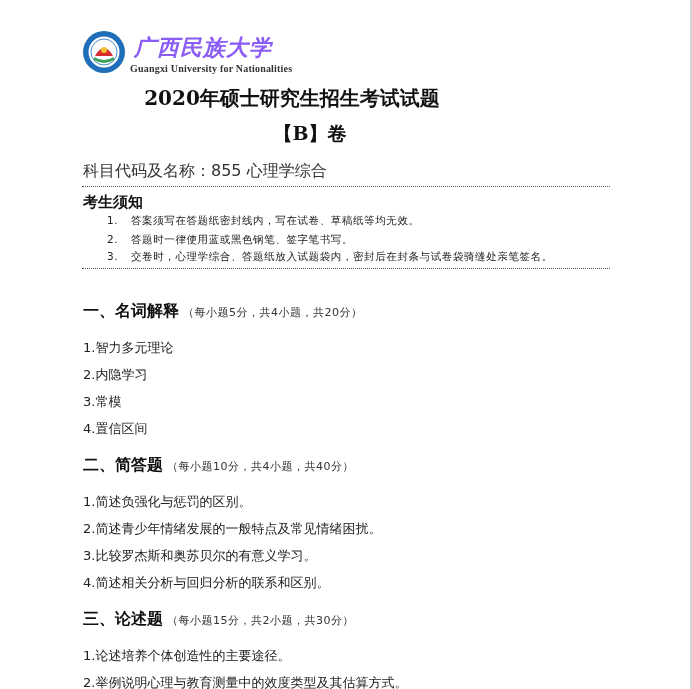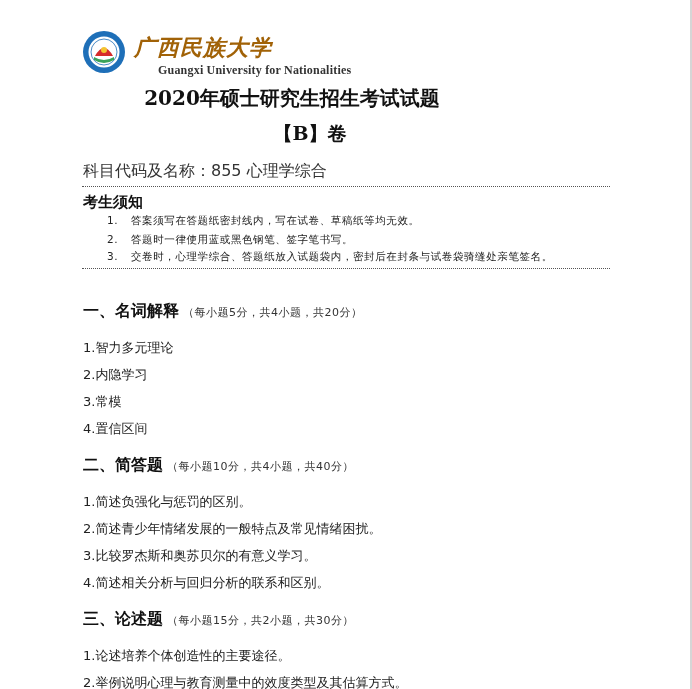--- a/index.html
+++ b/index.html
@@ -12,26 +12,26 @@
   .right-edge {
     position: absolute; top: 0; right: 0; width: 2px; height: 689px;
     background: #d6d6d6;
   }
   .logo {
     position: absolute; left: 82px; top: 30px; width: 44px; height: 44px;
   }
   .brand-name {
     position: absolute; left: 134px; top: 33px;
     font-family: "DejaVu Serif", serif; font-size: 22px; font-weight: bold;
-    font-style: italic; letter-spacing: 1px; color: #a16207;
+    font-style: italic; letter-spacing: 1px; color: #8b5cf6;
   }
   .brand-en {
     position: absolute; left: 130px; top: 63px;
-    font-family: "Liberation Serif", serif; font-size: 12px; font-weight: bold;
-    color: #333; letter-spacing: 0.2px; margin-left: 28px;
+    font-family: "Liberation Serif", serif; font-size: 10px; font-weight: bold;
+    color: #333; letter-spacing: 0.2px;
   }
   .title {
     position: absolute; left: 0; width: 584px; top: 85px;
     text-align: center; font-size: 20px; font-weight: bold;
     font-family: "DejaVu Serif", serif; color: #111;
   }
   .subtitle {
     position: absolute; left: 0; width: 620px; top: 121px;
     text-align: center; font-size: 19px; font-weight: bold; color: #111;
   }

